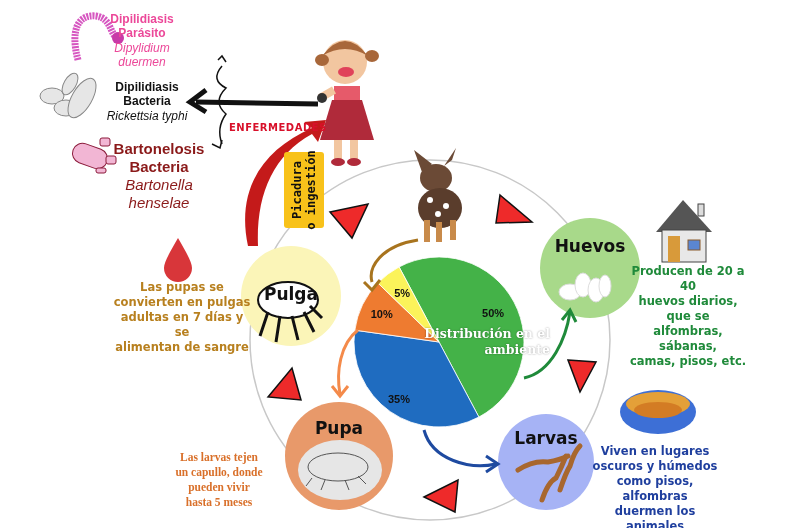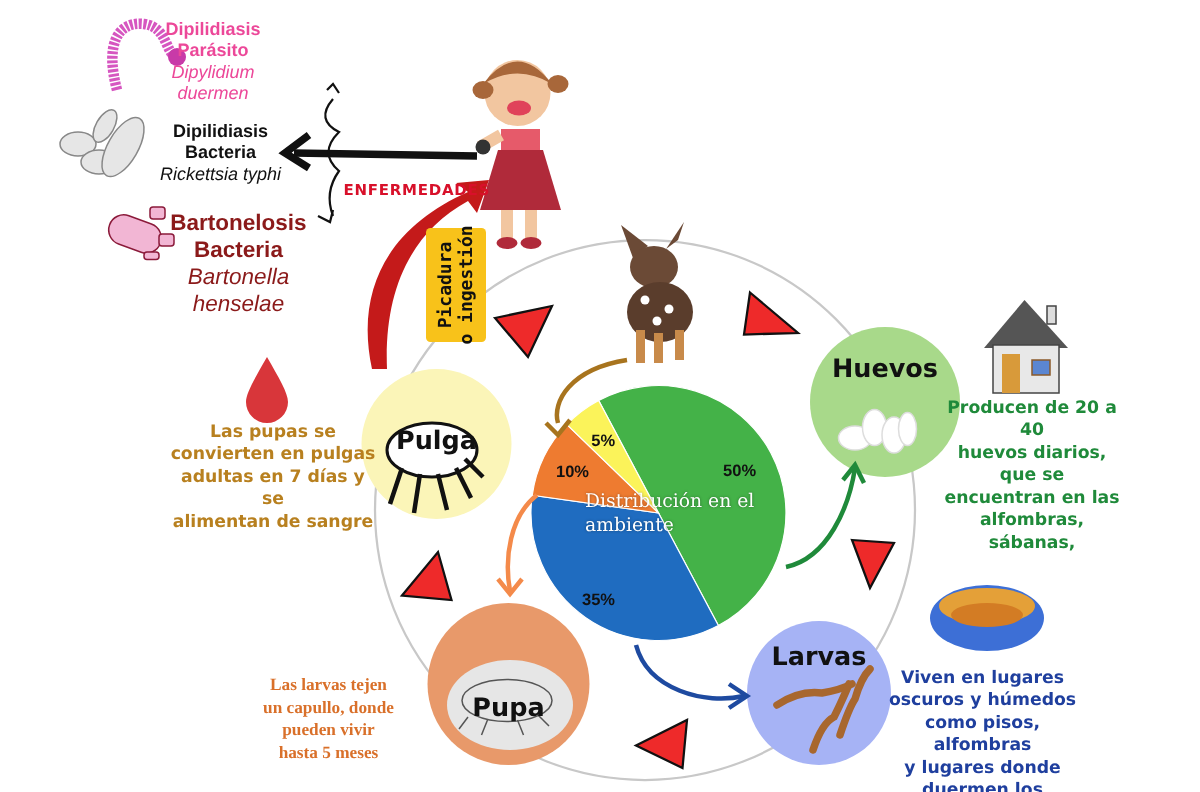--- a/index.html
+++ b/index.html
@@ -181,43 +181,42 @@
 
 <div class="abs" style="left:241px;top:252px;width:100px;height:30px;margin-top:32px;">
   <div class="stage-title">Pulga</div>
 </div>
 <div class="abs" style="left:540px;top:236px;width:100px;height:30px;">
   <div class="stage-title">Huevos</div>
 </div>
 <div class="abs" style="left:496px;top:428px;width:100px;height:30px;">
   <div class="stage-title">Larvas</div>
 </div>
-<div class="abs" style="left:289px;top:418px;width:100px;height:30px;margin-top:44px;">
+<div class="abs" style="left:289px;top:418px;width:100px;height:30px;">
   <div class="stage-title">Pupa</div>
 </div>
 
 <div class="desc" style="left:112px;top:280px;width:140px;color:#b8801f;">
   <div>Las pupas se</div>
   <div>convierten en pulgas</div>
   <div>adultas en 7 días y se</div>
   <div>alimentan de sangre</div>
 </div>
 <div class="desc" style="left:628px;top:264px;width:120px;color:#1f8a3a;">
   <div>Producen de 20 a 40</div>
   <div>huevos diarios, que se</div>
-  <div>encuentran en las</div>
   <div>alfombras, sábanas,</div>
+  <div>camas, pisos, etc.</div>
 </div>
 <div class="desc" style="left:590px;top:444px;width:130px;color:#1f3f9e;">
   <div>Viven en lugares</div>
   <div>oscuros y húmedos</div>
   <div>como pisos, alfombras</div>
-  <div>y lugares donde</div>
   <div>duermen los animales</div>
 </div>
 <div class="desc" style="left:164px;top:450px;width:110px;color:#d9702a;font-family:Liberation Serif, serif;">
   <div>Las larvas tejen</div>
   <div>un capullo, donde</div>
   <div>pueden vivir</div>
   <div>hasta 5 meses</div>
 </div>
 
-<div class="abs" style="left:390px;top:326px;width:160px;text-align:left;color:#fff;font-family:'DejaVu Serif',serif;font-weight:normal;font-size:12.5px;line-height:1.25;text-shadow:0 0 2px rgba(0,0,0,0.4);">Distribución en el ambiente</div>
+<div class="abs" style="left:390px;top:326px;width:160px;text-align:right;color:#fff;font-family:'DejaVu Serif',serif;font-weight:bold;font-size:12.5px;line-height:1.25;text-shadow:0 0 2px rgba(0,0,0,0.4);">Distribución en el ambiente</div>
 
 </body></html>

